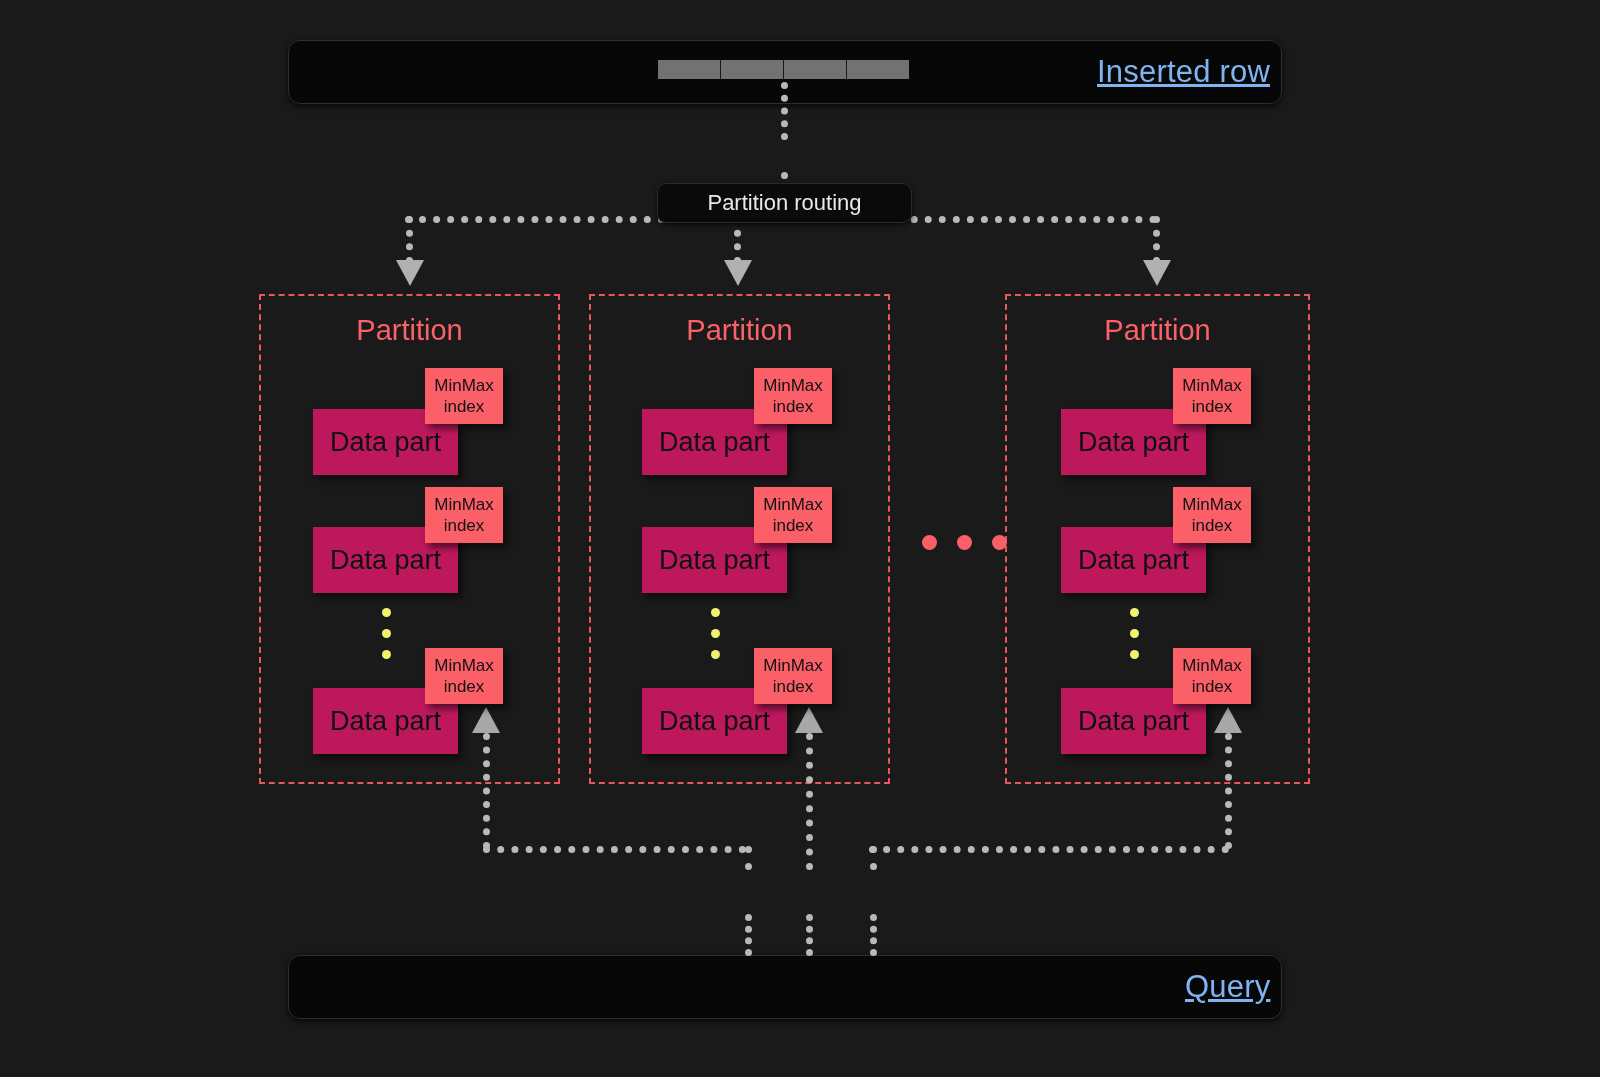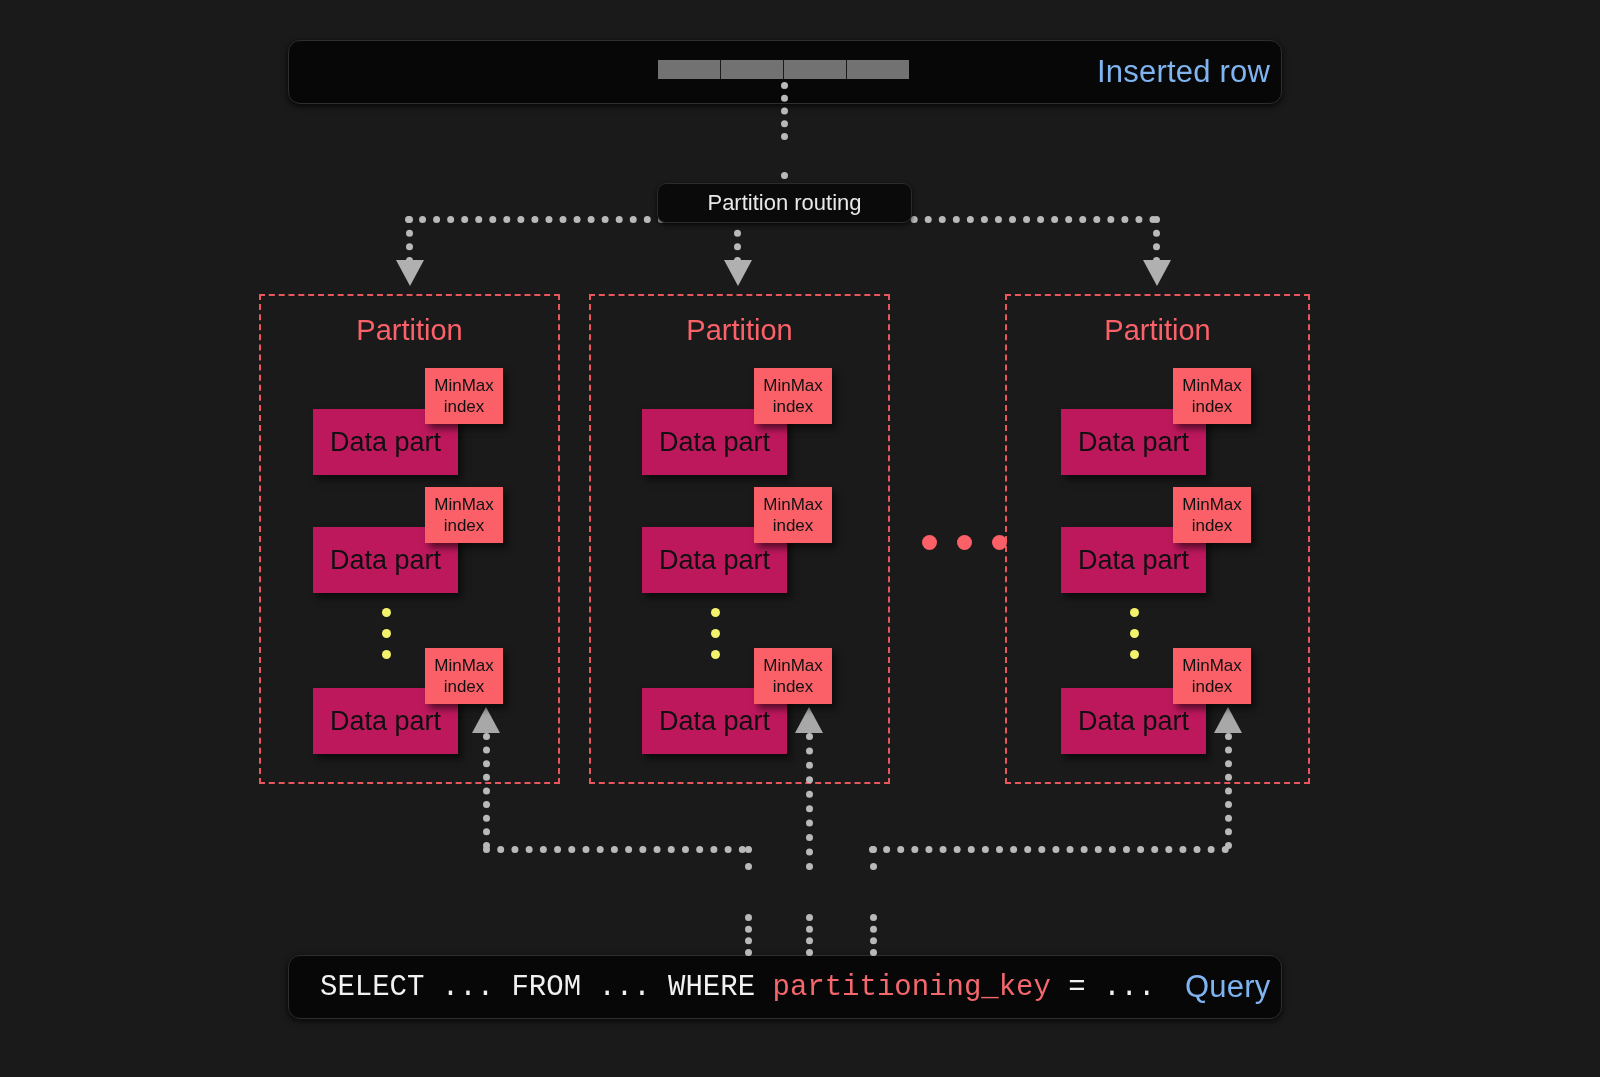--- a/index.html
+++ b/index.html
@@ -23,21 +23,21 @@
     border-radius:12px;
     border:1px solid #2e2e2e;
     box-shadow:0 2px 6px rgba(0,0,0,.8);
   }
   .bar-label{
     position:absolute;
     font-size:31px;
     letter-spacing:.2px;
     white-space:nowrap;
   }
-  .accent-blue{color:#7fb4f0;}
+  .accent-blue{color:#7fb4f0;text-decoration:underline;}
 
   
   .rowcells{
     position:absolute;
     display:flex;
   }
   .rowcell{
     width:62px;
     height:19px;
     background:#727272;
@@ -307,17 +307,16 @@
   <div class="vdot" style="left:870px;top:846px;height:24px;"></div>
   <div class="vdot" style="left:745px;top:846px;height:24px;"></div>
 
 
   <div class="vdot" style="left:745px;top:914px;height:42px;"></div>
   <div class="vdot" style="left:806px;top:914px;height:42px;"></div>
   <div class="vdot" style="left:870px;top:914px;height:42px;"></div>
 
   <div class="bar" style="left:288px;top:955px;width:992px;height:62px;"></div>
 
-  <div class="sql" style="left:320px;top:971px;"><span>SELECT ... FROM ... WHERE </span><span class="key">partitioning_key</span><span> = ...</span></div>
 
   <div class="bar-label accent-blue" style="left:1185px;top:969px;">Query</div>
 
 </div>
 
 </body></html>

